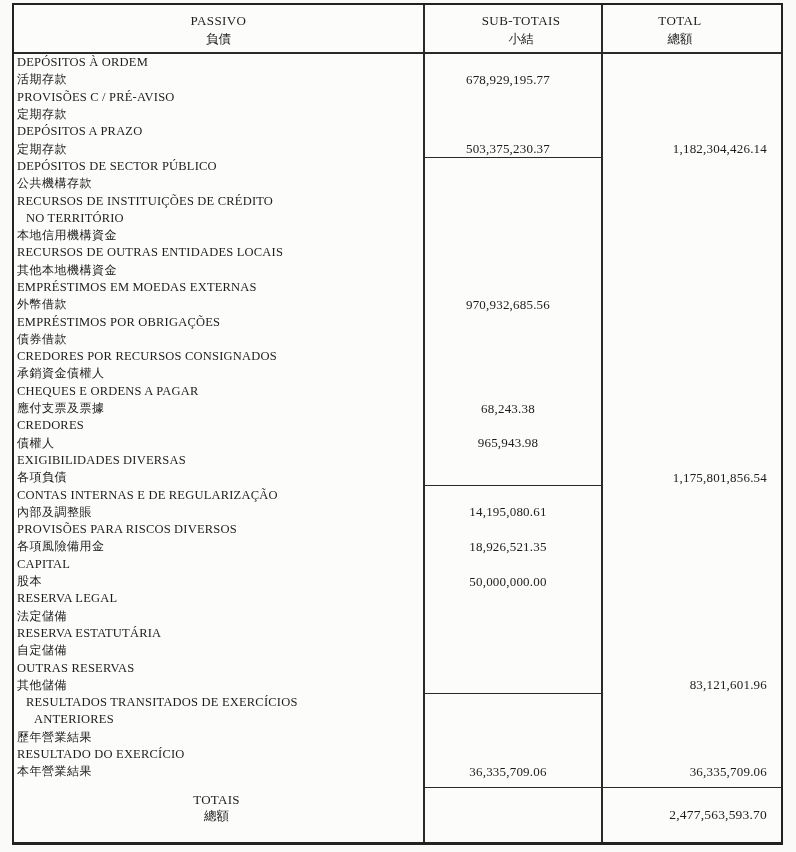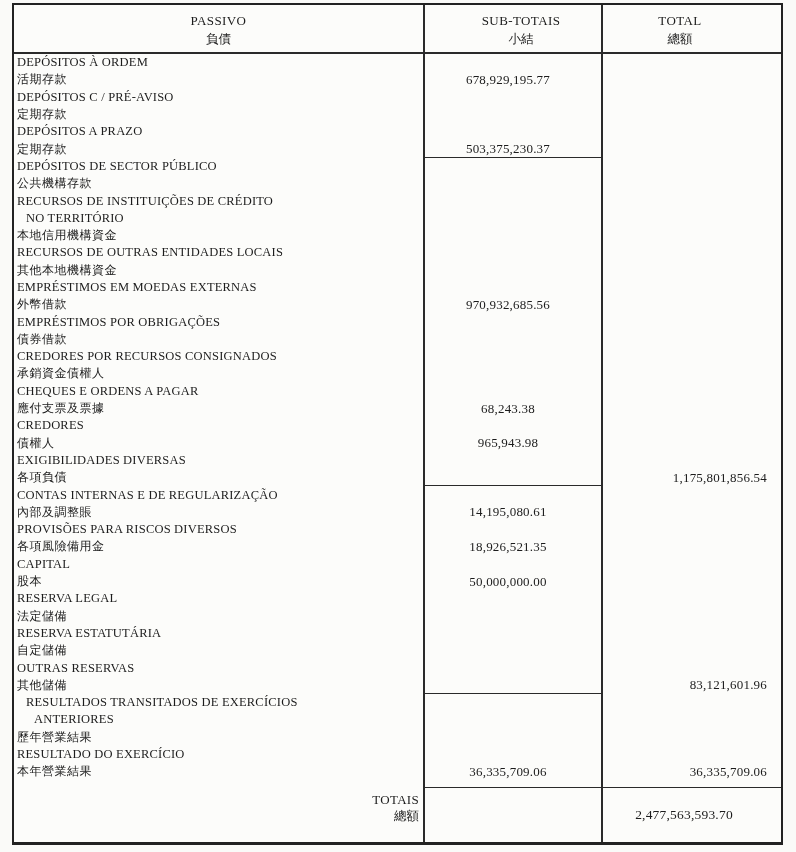--- a/index.html
+++ b/index.html
@@ -39,25 +39,25 @@
   .c3 { flex:1; justify-content:flex-end; padding-right:14px; }
   .row.rule-after .c2 { border-bottom:1.5px solid #2a2a2a; }
   .lbl { font-size:12.5px; white-space:nowrap; letter-spacing:.2px; }
   .lbl.cjk { font-size:12px; letter-spacing:.5px; }
   .lbl.indent-1 { padding-left:9px; }
   .lbl.indent-2 { padding-left:17px; }
   .val { font-size:13px; letter-spacing:.2px; }
 
   
   .tfoot { flex:1; display:flex; }
-  .f1 { width:409px; display:flex; flex-direction:column; align-items:flex-end;
+  .f1 { width:409px; display:flex; flex-direction:column; align-items:center;
         padding:4px 4px 0 0; }
   .f2 { width:178px; border-top:1.5px solid #2a2a2a; }
   .f3 { flex:1; border-top:1.5px solid #2a2a2a; display:flex; align-items:center;
-        justify-content:center; padding-right:14px; }
+        justify-content:flex-end; padding-right:14px; }
   .f-pt { font-size:13px; line-height:17px; letter-spacing:.3px; }
   .f-zh { font-size:12.5px; line-height:17px; }
   .grand { font-size:13.5px; letter-spacing:.2px; }
 </style>
 </head>
 <body>
 
 <div class="page">
   <div class="table">
 
@@ -99,21 +99,21 @@
     <div class="cell c2">
       <span class="val">678,929,195.77</span>
     </div>
     <div class="cell c3">
       <span class="val"></span>
     </div>
   </div>
 
   <div class="row">
     <div class="cell c1">
-      <span class="lbl">DEPÓSITOS C / PRÉ-AVISO</span>
+      <span class="lbl">PROVISÕES C / PRÉ-AVISO</span>
     </div>
     <div class="cell c2">
       <span class="val"></span>
     </div>
     <div class="cell c3">
       <span class="val"></span>
     </div>
   </div>
 
   <div class="row">
@@ -139,20 +139,23 @@
       <span class="val"></span>
     </div>
   </div>
 
   <div class="row rule-after">
     <div class="cell c1">
       <span class="lbl cjk">定期存款</span>
     </div>
     <div class="cell c2">
       <span class="val">503,375,230.37</span>
+    </div>
+    <div class="cell c3">
+      <span class="val">1,182,304,426.14</span>
     </div>
   </div>
 
   <div class="row">
     <div class="cell c1">
       <span class="lbl">DEPÓSITOS DE SECTOR PÚBLICO</span>
     </div>
     <div class="cell c2">
       <span class="val"></span>
     </div>

